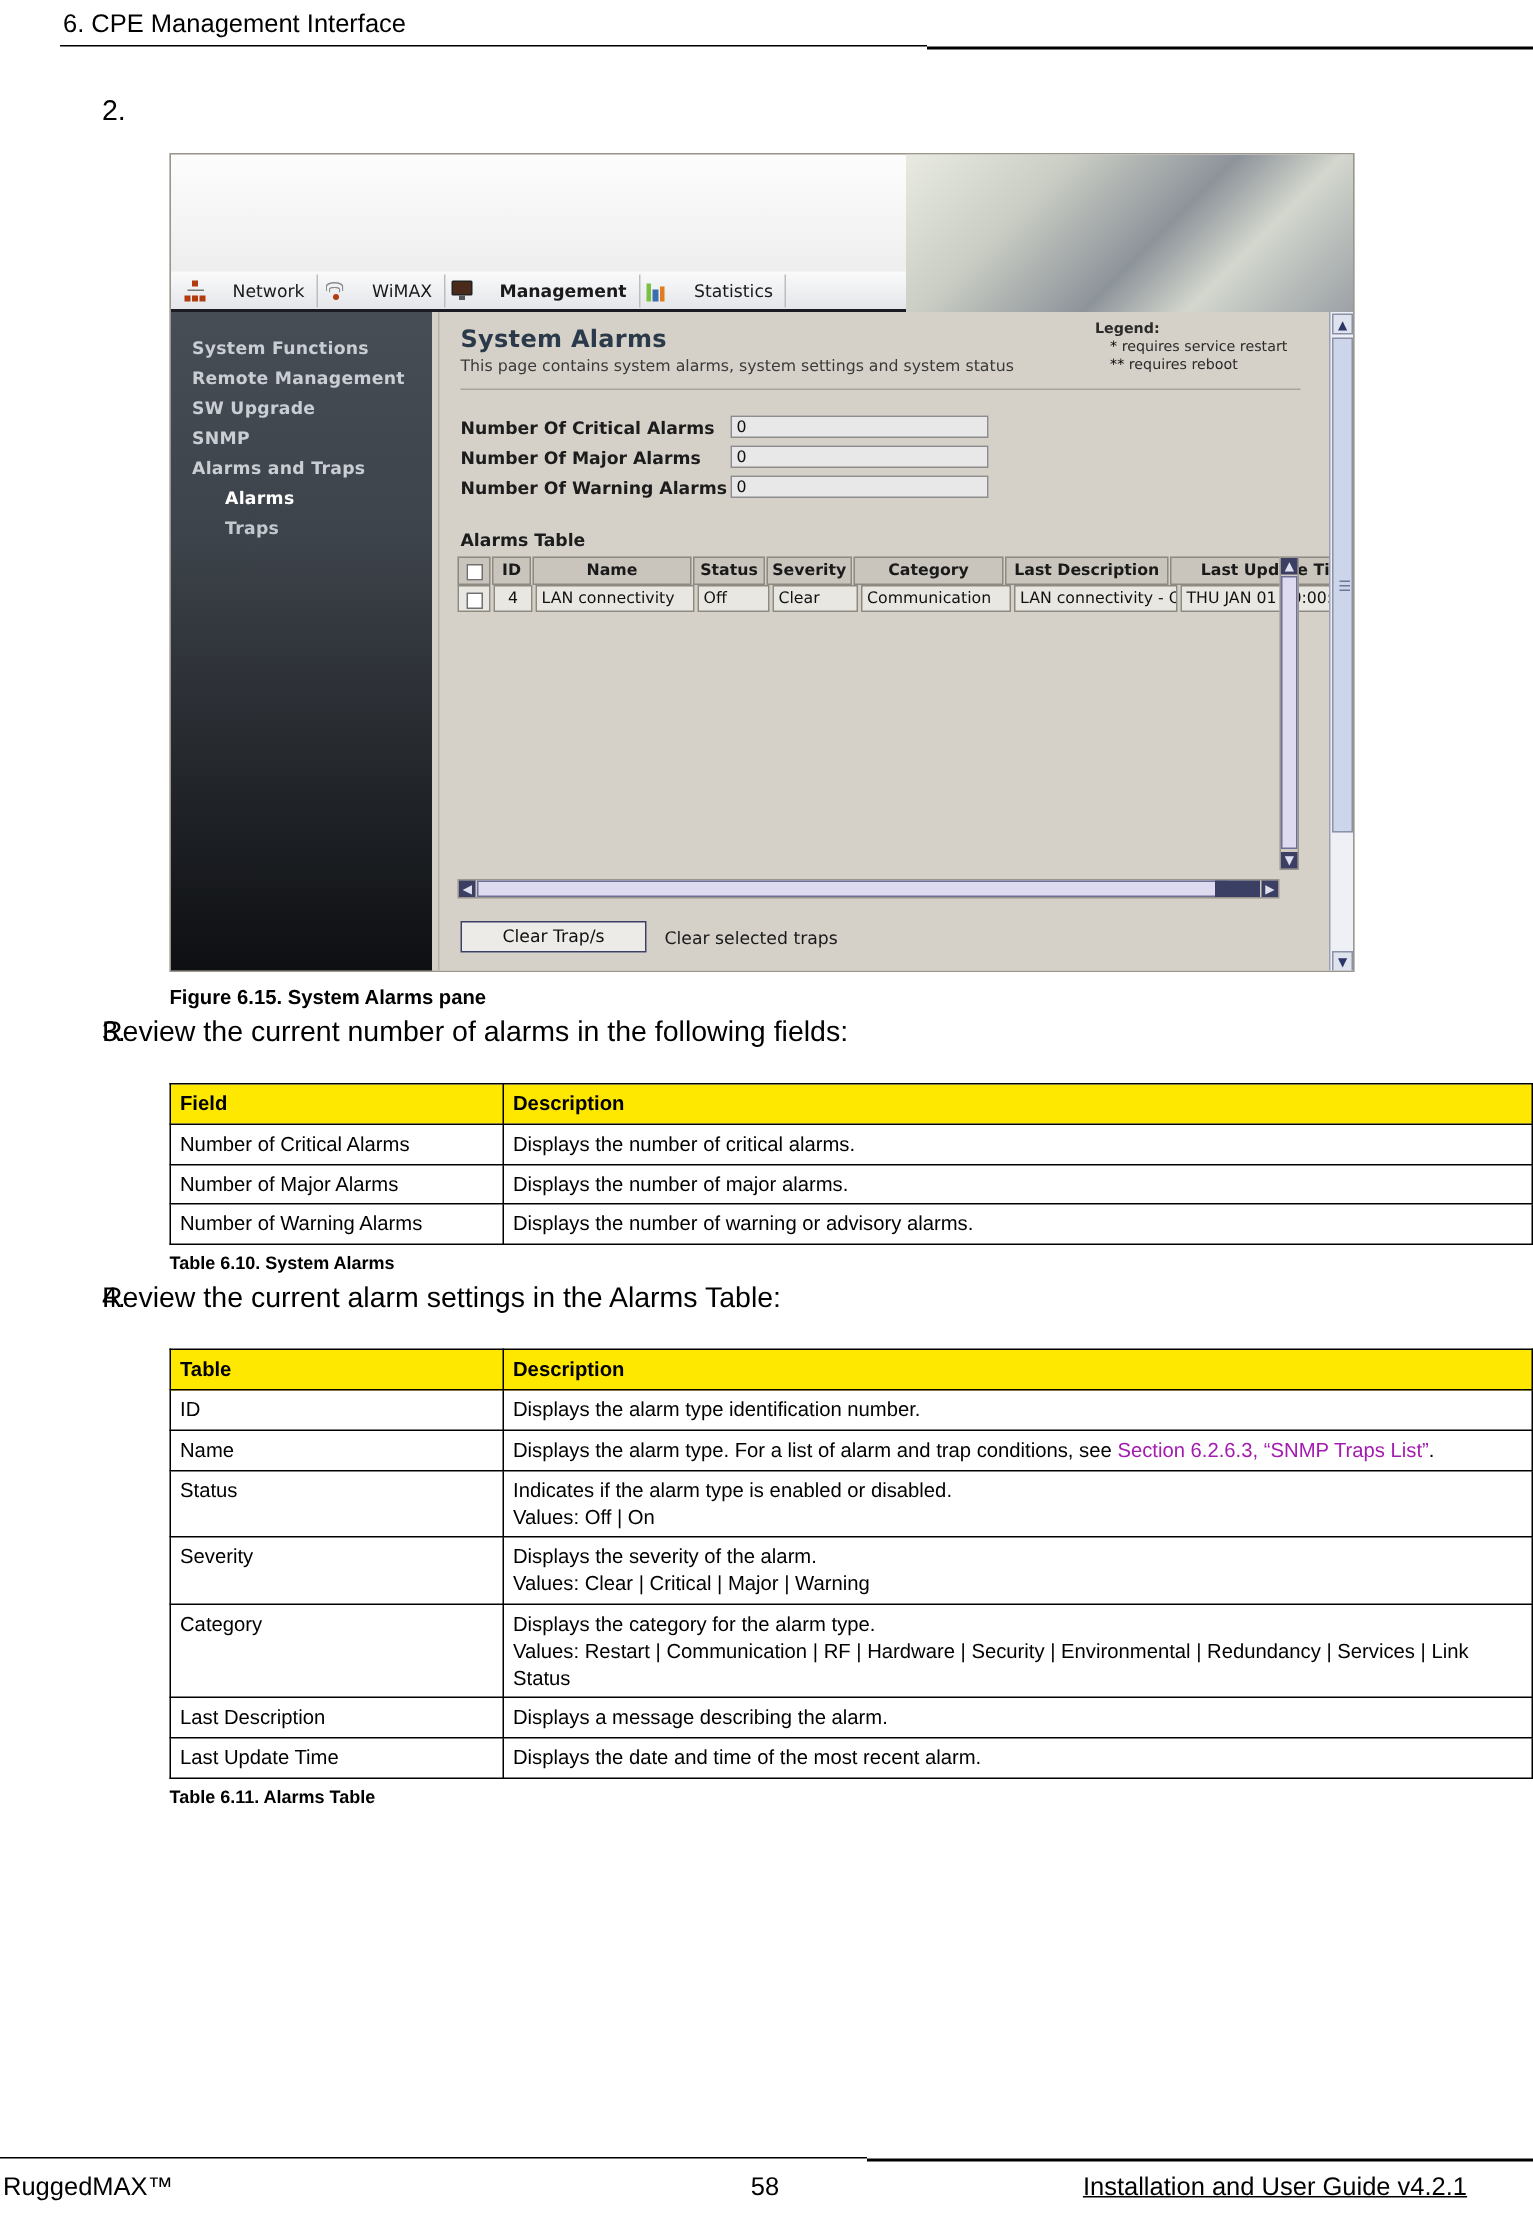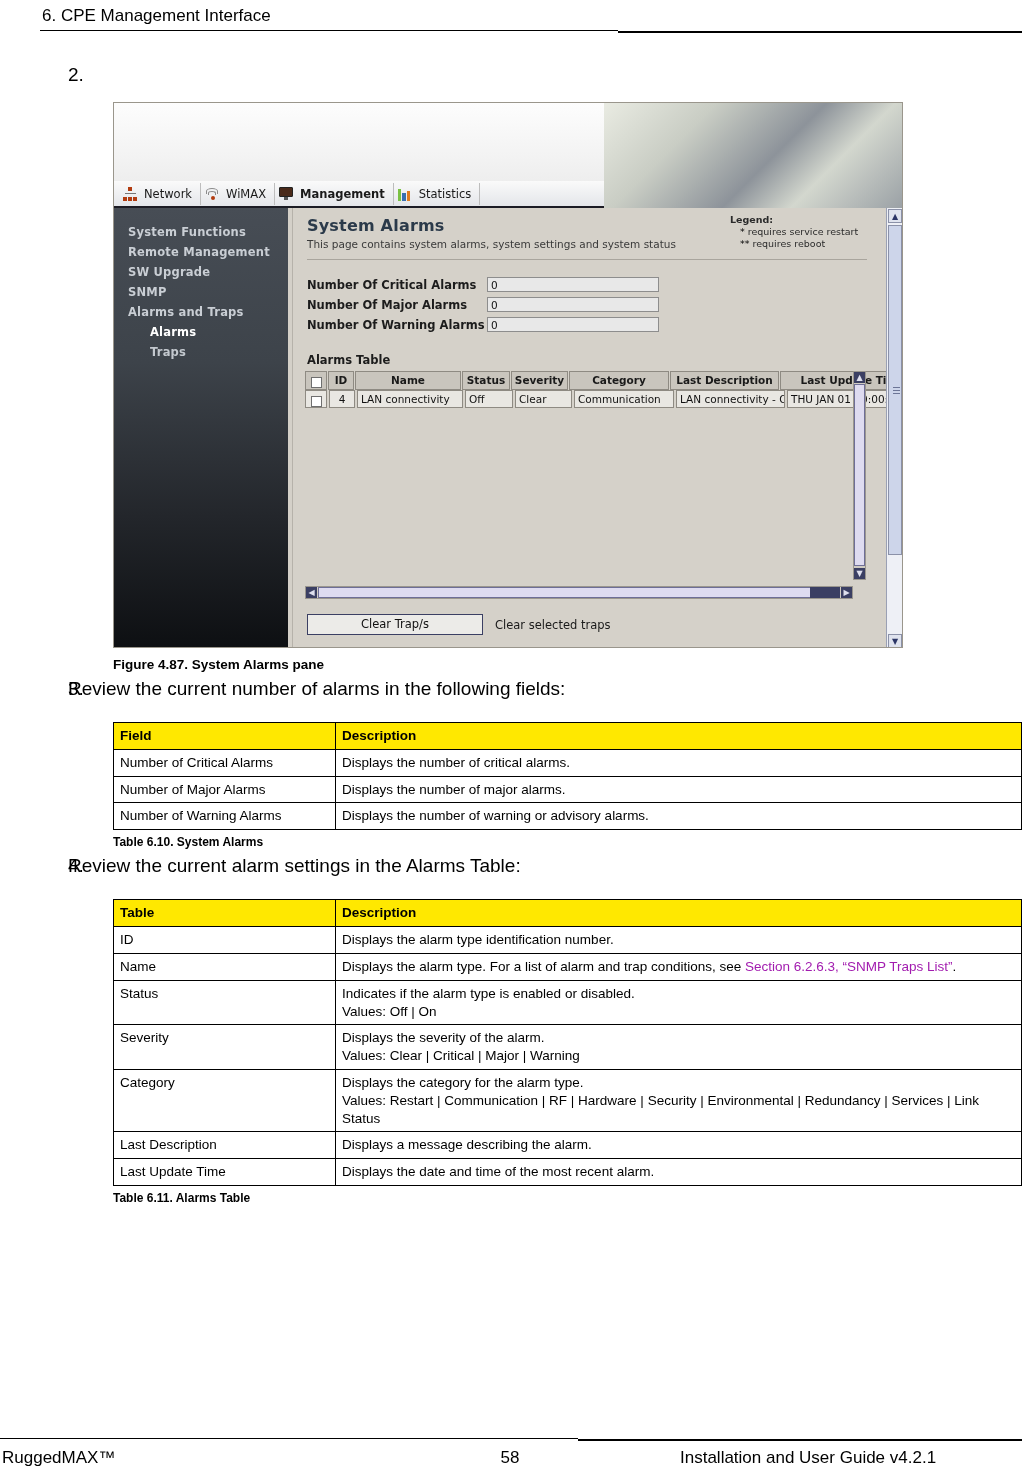--- a/index.html
+++ b/index.html
@@ -79,21 +79,21 @@
   .tabbar {
     position: absolute; top: 78px; left: 0;
     width: 490px; height: 27px;
     background: linear-gradient(to bottom, #fafafa, #e4e6ea);
     border-bottom: 2px solid #1b1b24;
     display: flex; align-items: center;
     padding-left: 5px;
   }
   .tab {
     display: flex; align-items: center;
-    gap: 6px;
+    gap: 17px;
     padding: 0 8px 0 4px;
     font-size: 11.5px;
     color: #1a1a1a;
     height: 22px;
     border-right: 1px solid #bdbdbd;
   }
   .tab.active { font-weight: bold; }
   .tab .ticon { width: 15px; height: 14px; position: relative; display:inline-block; }
 
   
@@ -260,21 +260,21 @@
     background:#dedbf0; border:1px solid #6e6e96;
   }
   .hscroll .thumb2 {
     position:absolute; top:0; right:12px; width:30px; height:11px;
     background:#3b3f63;
   }
 
   
   .btnrow { position: absolute; top: 406px; left: 14px; display:flex; align-items:center; gap:12px; }
   .clear-btn {
-    width: 176px; height: 21px;
+    width: 124px; height: 21px;
     background: #ecebe8;
     border: 1px solid #3b3f63;
     font-size: 11.5px; color: #111;
     text-align: center; line-height: 19px;
   }
   .btn-note { font-size: 11.5px; color: #1a1a1a; }
 
   
   .outer-scroll {
     position: absolute; top: 105px; right: 0;
@@ -333,21 +333,21 @@
   .footer {
     position: absolute; bottom: 0; left: 0; width: 878px; height: 56px;
   }
   .footer .rule-split { position:absolute; top:12px; left:0; width:1022px; }
   .footer .fr {
     position: absolute; top: 22px; left: 0; width: 1022px;
     display: flex; font-size: 17px;
   }
   .footer .f-left { width: 340px; padding-left: 2px; }
   .footer .f-mid { width: 340px; text-align: center; }
-  .footer .f-right { width: 342px; text-align: left; padding-right: 2px; }
+  .footer .f-right { width: 342px; text-align: center; padding-right: 2px; text-decoration: underline; }
 </style>
 </head>
 <body>
 
 <div class="page-header">
   <div class="chapter">6. CPE Management Interface</div>
   <div class="rule-split">
     <div class="left"></div>
       <div class="right"></div>
   </div>
@@ -495,21 +495,21 @@
         <div class="arrow up">▲</div>
         <div class="thumb">
             <span class="grip"></span>
           </div>
         <div class="arrow down">▼</div>
       </div>
 
     </div>
   </div>
 
-  <div class="caption">Figure 4.87. System Alarms pane</div>
+  <div class="caption">Figure 6.15. System Alarms pane</div>
 
   <div class="step">
     <div class="num">3.</div>
     <div class="txt">Review the current number of alarms in the following fields:</div>
   </div>
 
   <div class="doctable-wrap">
     <table class="doctable">
       <tbody>
           <tr>

